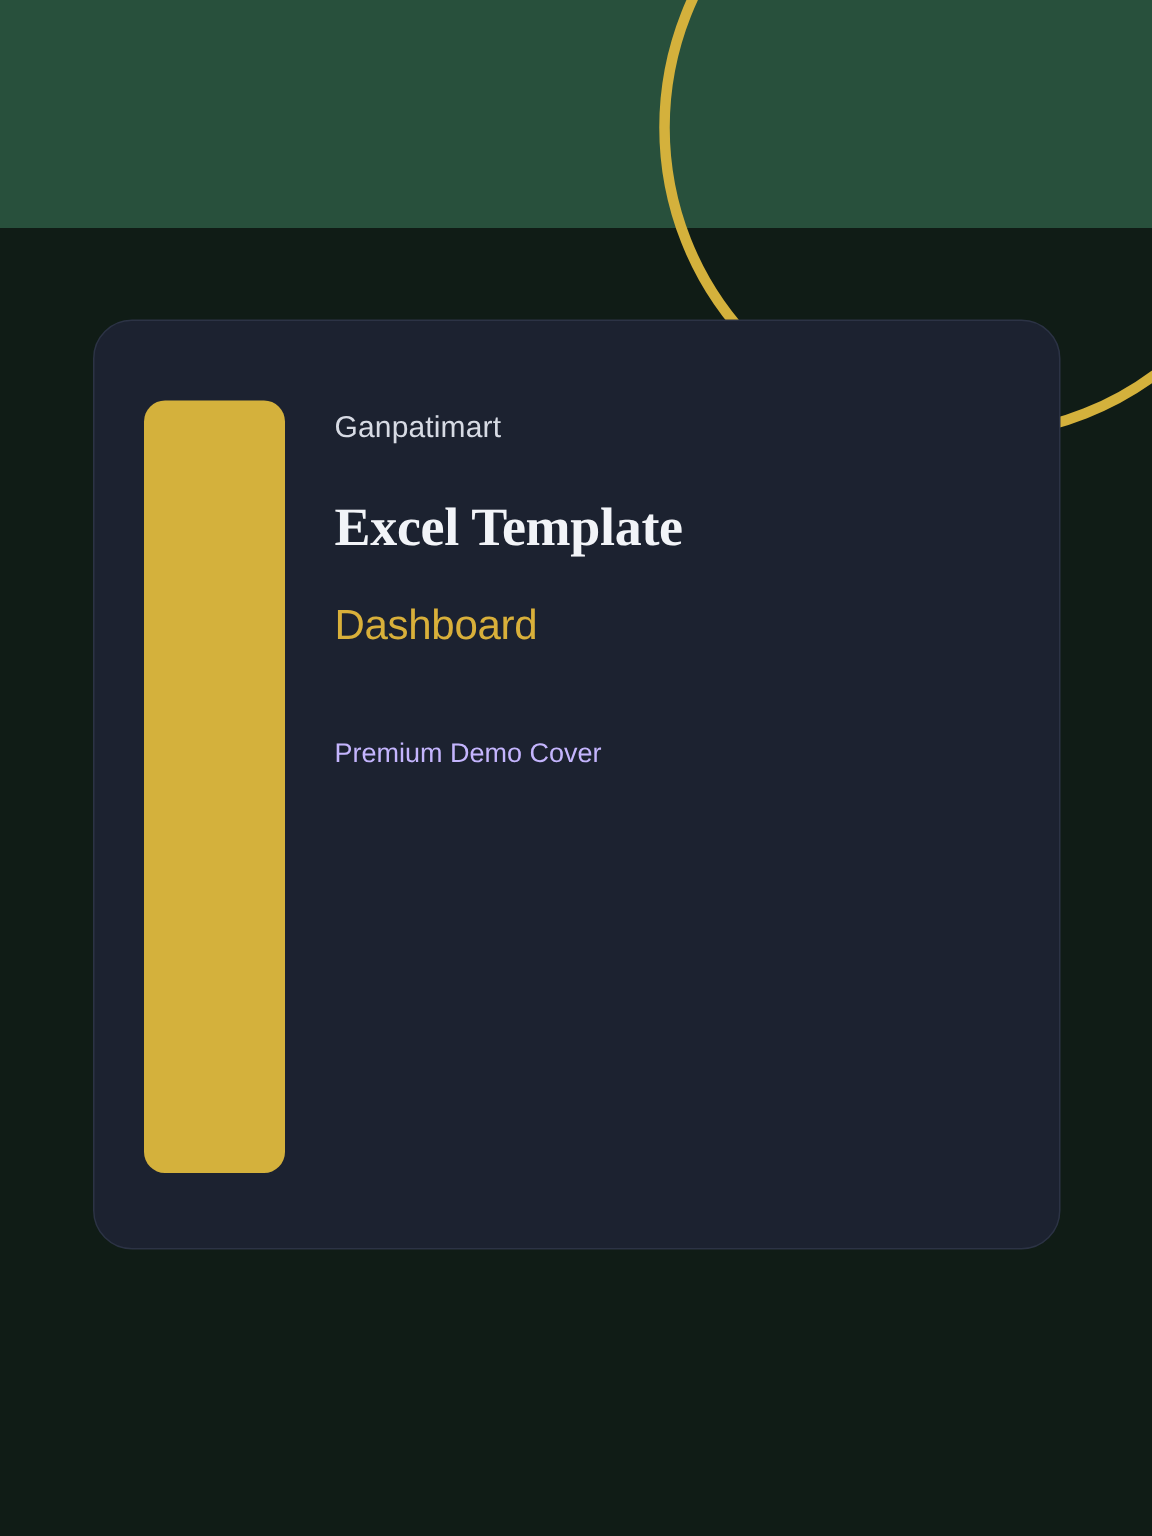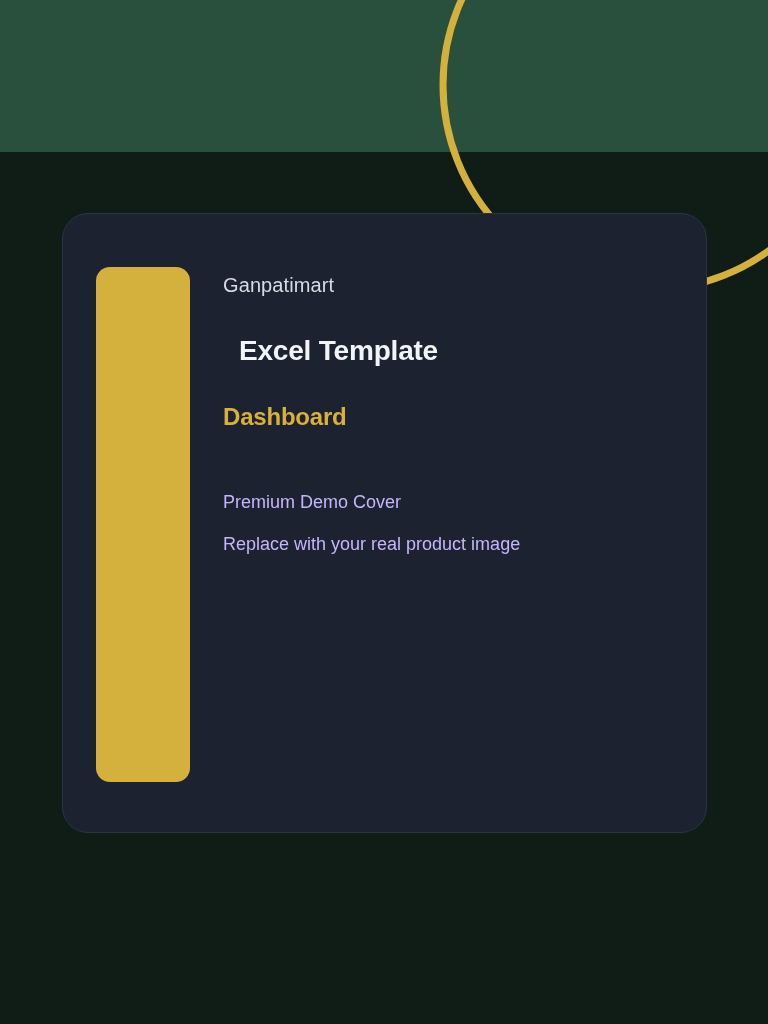--- a/index.html
+++ b/index.html
@@ -80,32 +80,33 @@
     color: #d7dbe4;
     font-size: 20px;
     line-height: 26px;
     font-weight: 400;
     margin: 0 0 32px 0;
     letter-spacing: 0.1px;
   }
 
   .title-main {
     color: #f2f4f8;
-    font-size: 28px;
+    font-size: 36px;
     line-height: 42px;
     font-weight: 700;
-    margin: 0 0 26px 16px;
+    margin: 0 0 26px 0;
     letter-spacing: -0.2px;
+    font-family: Liberation Serif, serif;
   }
 
   .title-accent {
     color: #d9b03a;
-    font-size: 24px;
+    font-size: 28px;
     line-height: 38px;
-    font-weight: 700;
+    font-weight: 400;
     margin: 0 0 54px 0;
     letter-spacing: -0.2px;
   }
 
   .sub-line {
     color: #c4b5fd;
     font-size: 18px;
     line-height: 24px;
     font-weight: 400;
     margin: 0 0 18px 0;
@@ -129,17 +130,16 @@
 
     <div class="card-text">
       <p class="brand-name">Ganpatimart</p>
 
       <h1 class="title-main">Excel Template</h1>
 
       <h2 class="title-accent">Dashboard</h2>
 
       <p class="sub-line">Premium Demo Cover</p>
 
-      <p class="sub-line last">Replace with your real product image</p>
     </div>
 
   </div>
 </div>
 
 </body></html>

